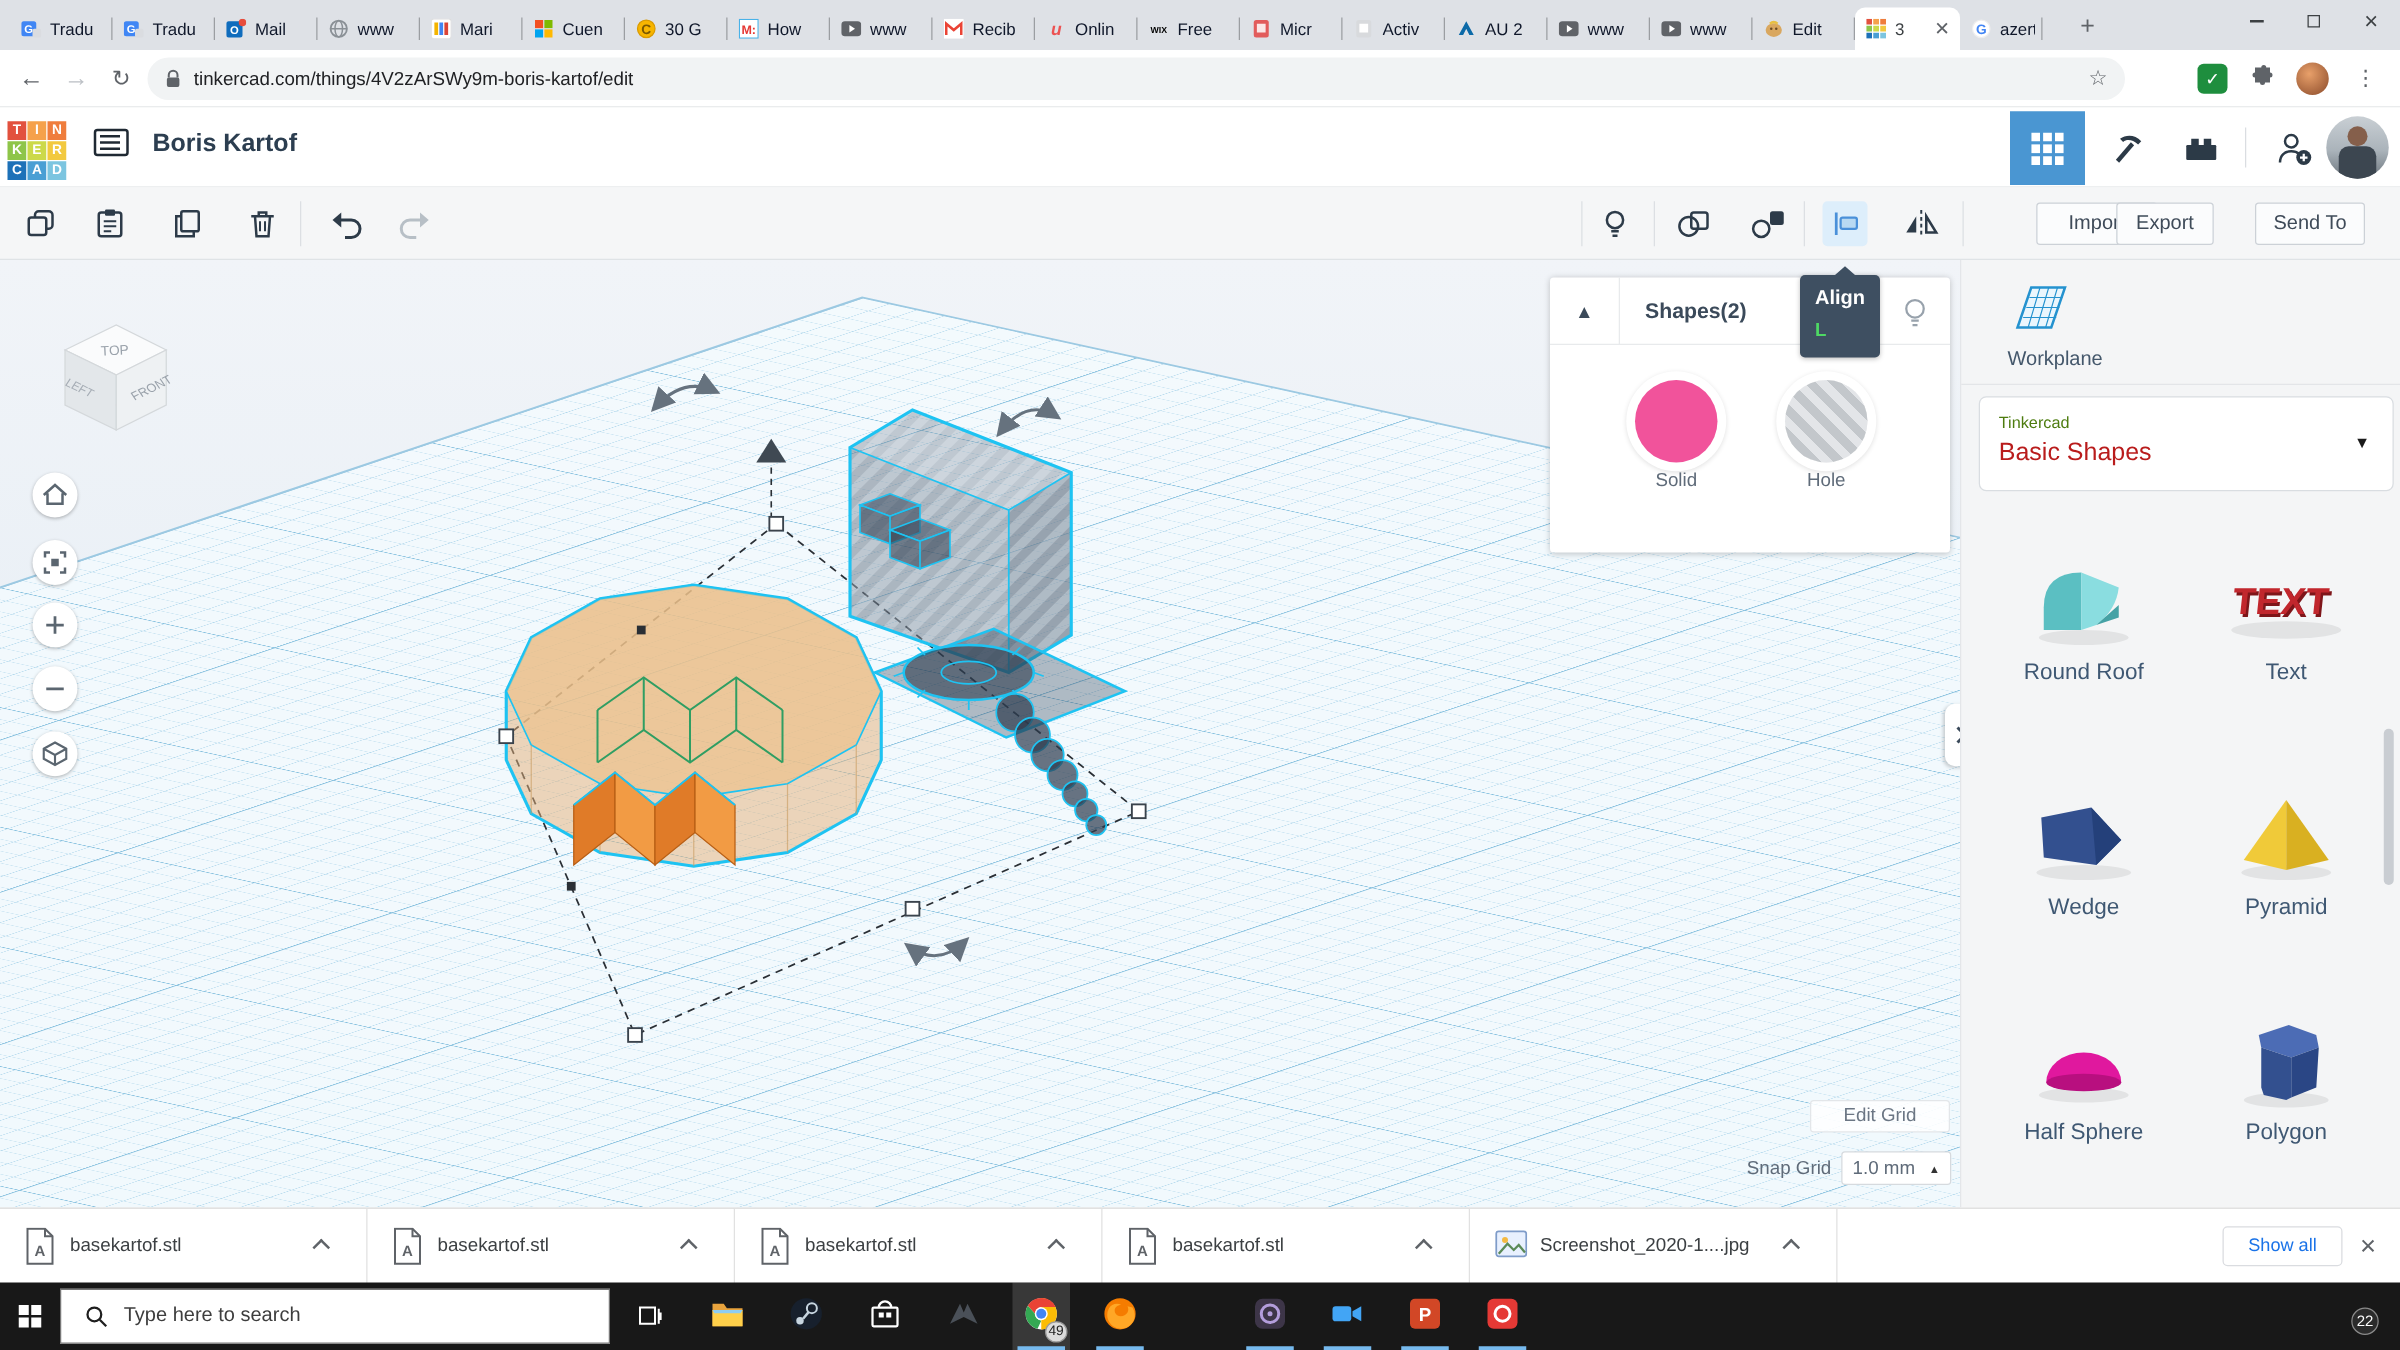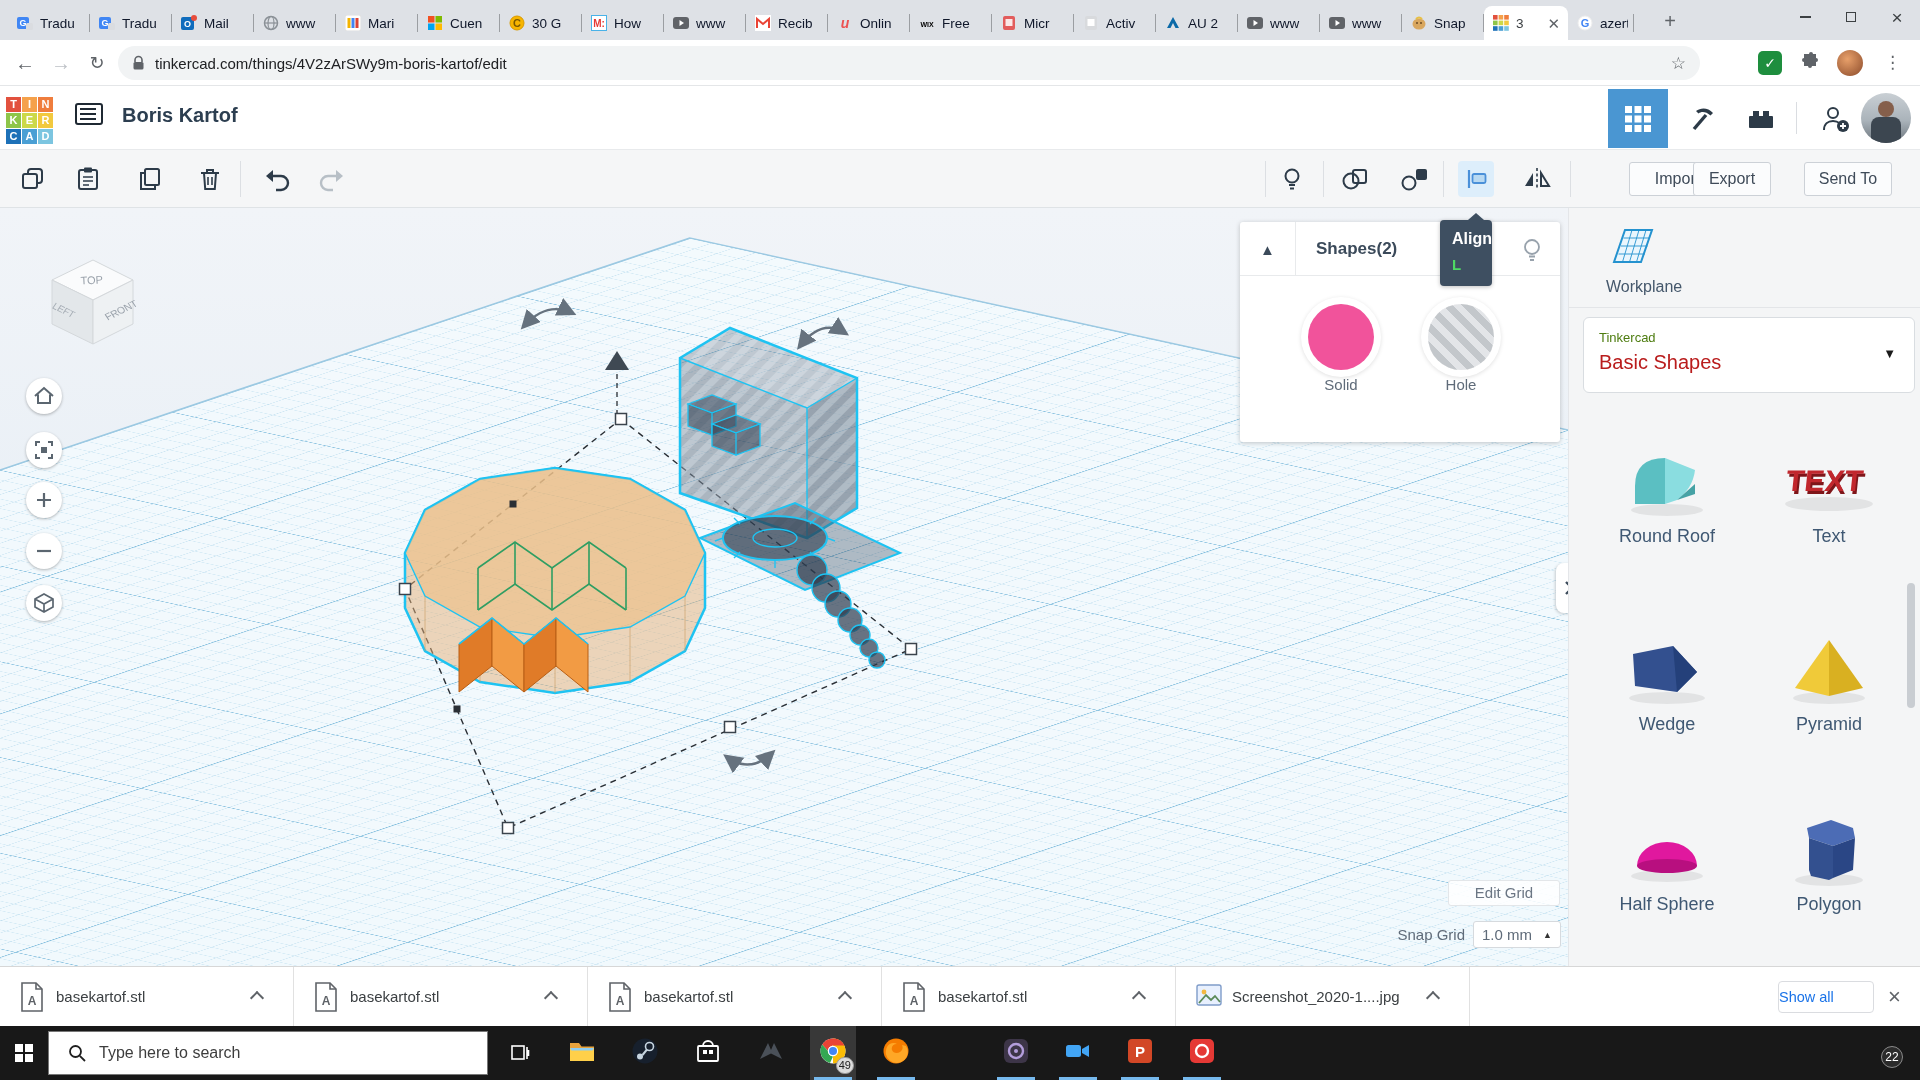--- a/index.html
+++ b/index.html
@@ -77,21 +77,21 @@
   #panel-header{position:absolute;left:0;top:0;width:320px;height:54px;border-bottom:1px solid #e8eaec;}
   #panel-collapse{position:absolute;left:0;top:0;width:56px;height:54px;border-right:1px solid #e8eaec;display:flex;align-items:center;justify-content:center;color:#3b4a5a;font-size:15px;}
   #panel-title{position:absolute;left:76px;top:17px;font-size:17px;font-weight:600;color:#3b4a5a;}
   #panel-bulb{position:absolute;left:280px;top:14px;}
   .swatch{position:absolute;top:82px;width:66px;height:66px;border-radius:50%;box-shadow:0 0 0 7px #fff,0 1px 4px 7px rgba(0,0,0,.12);}
   #swatch-solid{left:68px;background:#f1539b;}
   #swatch-hole{left:188px;background:repeating-linear-gradient(45deg,#c3c7cb 0 7px,#e3e5e8 7px 14px);}
   .swatch-label{position:absolute;top:154px;width:66px;text-align:center;font-size:15px;color:#5f6b79;}
 
   
-  #align-tooltip{position:absolute;left:1440px;top:12px;width:52px;height:66px;background:#3e4f61;border-radius:4px;z-index:5;box-shadow:0 1px 4px rgba(0,0,0,.25);padding-left:48px;}
+  #align-tooltip{position:absolute;left:1440px;top:12px;width:64px;height:66px;background:#3e4f61;border-radius:4px;z-index:5;box-shadow:0 1px 4px rgba(0,0,0,.25);padding-left:48px;}
   #align-tooltip::before{content:"";position:absolute;left:28px;top:-7px;border-left:8px solid transparent;border-right:8px solid transparent;border-bottom:7px solid #3e4f61;}
   #tooltip-label{position:absolute;left:12px;top:10px;color:#fff;font-size:16px;font-weight:700;}
   #tooltip-key{position:absolute;left:12px;top:36px;color:#4ed964;font-size:15px;font-weight:600;}
 
   
   #sidebar{position:absolute;left:1568px;top:0;width:352px;height:758px;background:#f4f5f6;border-left:1px solid #e4e6e9;}
   .side-tool{position:absolute;top:14px;width:120px;text-align:left;}
   .side-tool .lbl{margin-top:6px;font-size:16px;color:#44576b;}
   #side-divider{position:absolute;left:0;top:99px;width:352px;height:1px;background:#e3e5e8;}
   #lib-select{position:absolute;left:14px;top:109px;width:332px;height:76px;background:#fff;border:1px solid #d9dde1;border-radius:6px;}
@@ -101,21 +101,21 @@
   .gal-item{position:absolute;width:140px;text-align:center;}
   .gal-item .gname{margin-top:2px;font-size:18px;color:#3f5873;}
   #side-scrollthumb{position:absolute;left:338px;top:375px;width:8px;height:125px;border-radius:4px;background:#c9cdd2;}
 
   
   #dlbar{position:absolute;left:0;top:966px;width:1920px;height:60px;background:#fff;border-top:1px solid #d7d7d7;}
   .dlchip{position:absolute;top:0;width:294px;height:60px;border-right:1px solid #e1e1e1;}
   .dlname{position:absolute;left:56px;top:21px;font-size:15px;color:#3c4043;white-space:nowrap;}
   .dlcaret{position:absolute;left:252px;top:26px;width:10px;height:10px;border-top:2px solid #5f6368;border-right:2px solid #5f6368;transform:rotate(-45deg);}
   .dlicon{position:absolute;left:20px;top:15px;}
-  #showall{position:absolute;left:1778px;top:14px;width:96px;height:32px;border:1px solid #dadce0;border-radius:4px;background:#fff;color:#1a73e8;font-size:14.5px;line-height:30px;}
+  #showall{position:absolute;left:1778px;top:14px;width:96px;height:32px;border:1px solid #dadce0;border-radius:4px;background:#fff;color:#1a73e8;font-size:14.5px;text-align:center;line-height:30px;}
   #dlclose{position:absolute;left:1888px;top:16px;font-size:22px;color:#5f6368;line-height:28px;}
 
   
   #taskbar{position:absolute;left:0;top:1026px;width:1920px;height:54px;background:#181818;}
   #startbtn{position:absolute;left:0;top:0;width:48px;height:54px;display:flex;align-items:center;justify-content:center;}
   .winflag{display:grid;grid-template-columns:8px 8px;grid-template-rows:8px 8px;gap:1.5px;}
   .winflag div{background:#fff;}
   #tb-search{position:absolute;left:48px;top:5px;width:440px;height:44px;background:#fff;border:1px solid #777;display:flex;align-items:center;}
   #tb-search input{border:none;outline:none;font-size:16px;color:#3d3d3d;width:330px;background:transparent;}
   #tb-search input::placeholder{color:#3d3d3d;}
@@ -293,21 +293,21 @@
         </div>
         <div class="tab">
           <span class="favicon">
             <svg width="16" height="16">
               <ellipse cx="8" cy="9" rx="6.5" ry="5.5" fill="#d9a75f"></ellipse>
               <circle cx="6" cy="8" r="1" fill="#6b4a23"></circle>
               <circle cx="10" cy="8" r="1" fill="#6b4a23"></circle>
               <path d="M5 4 Q8 1 11 4" stroke="#e8c044" stroke-width="2" fill="none"></path>
             </svg>
           </span>
-          <span class="tab-label">Snap</span>
+          <span class="tab-label">Edit</span>
         </div>
         <div class="tab active">
           <span class="favicon">
             <svg width="16" height="16">
               <g>
                 <rect x="0" y="0" width="4.6" height="4.6" fill="#e2513e"></rect>
                 <rect x="5.6" y="0" width="4.6" height="4.6" fill="#f5a14b"></rect>
                 <rect x="11.2" y="0" width="4.6" height="4.6" fill="#ef7d3d"></rect>
                 <rect x="0" y="5.6" width="4.6" height="4.6" fill="#8ec549"></rect>
                 <rect x="5.6" y="5.6" width="4.6" height="4.6" fill="#ccd94a"></rect>

